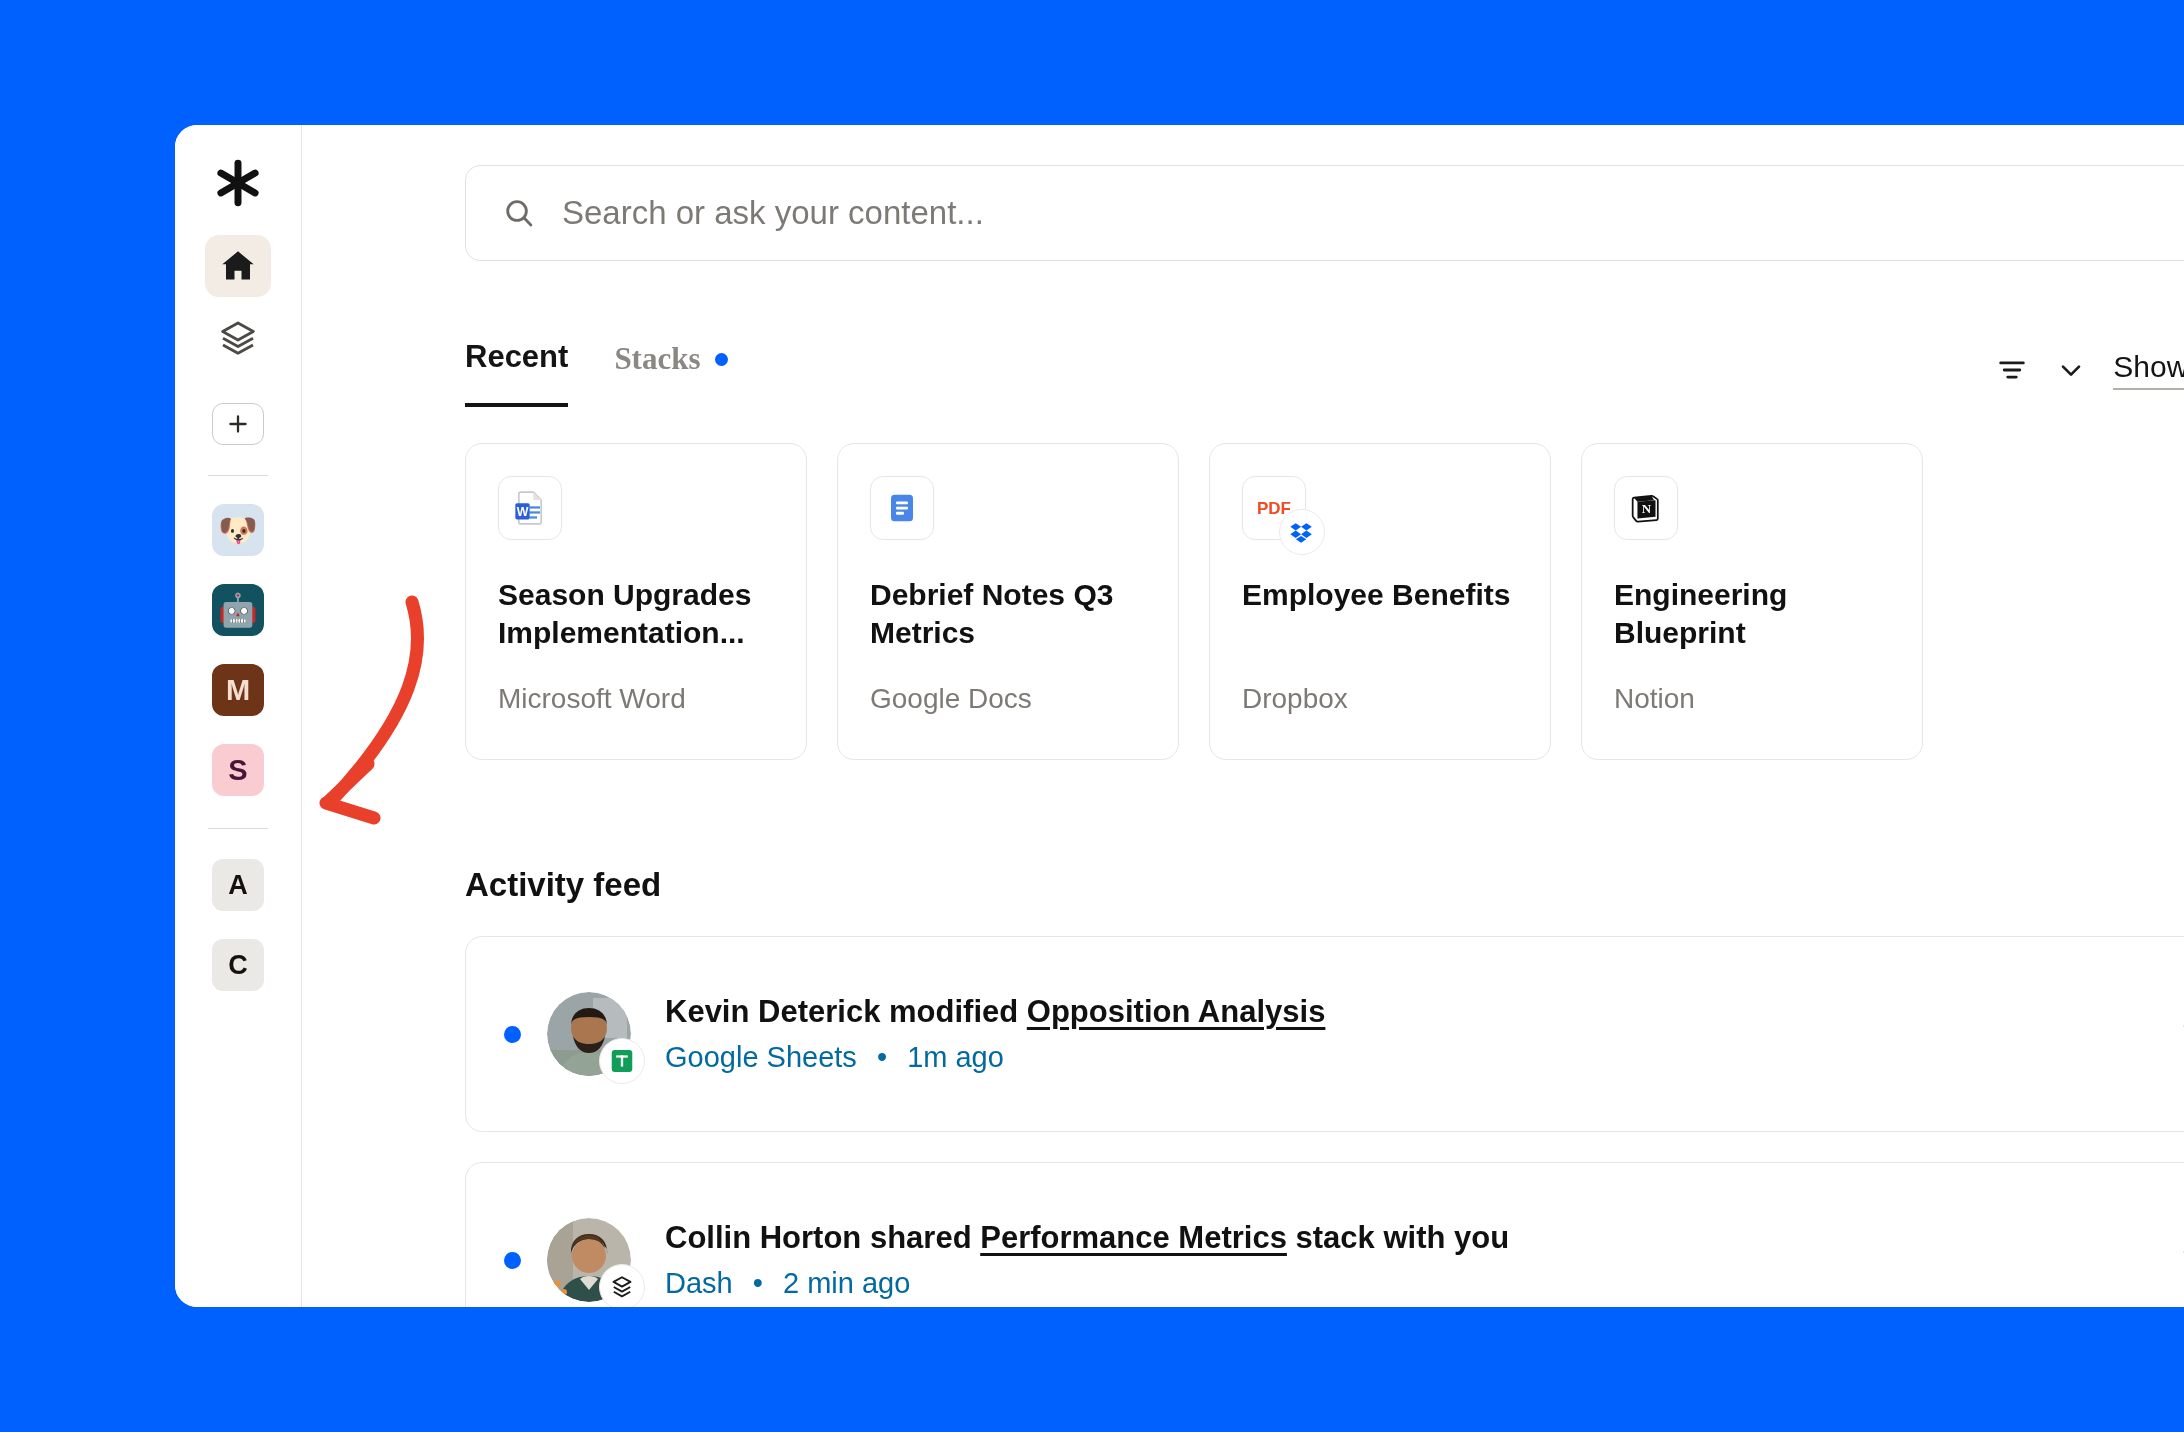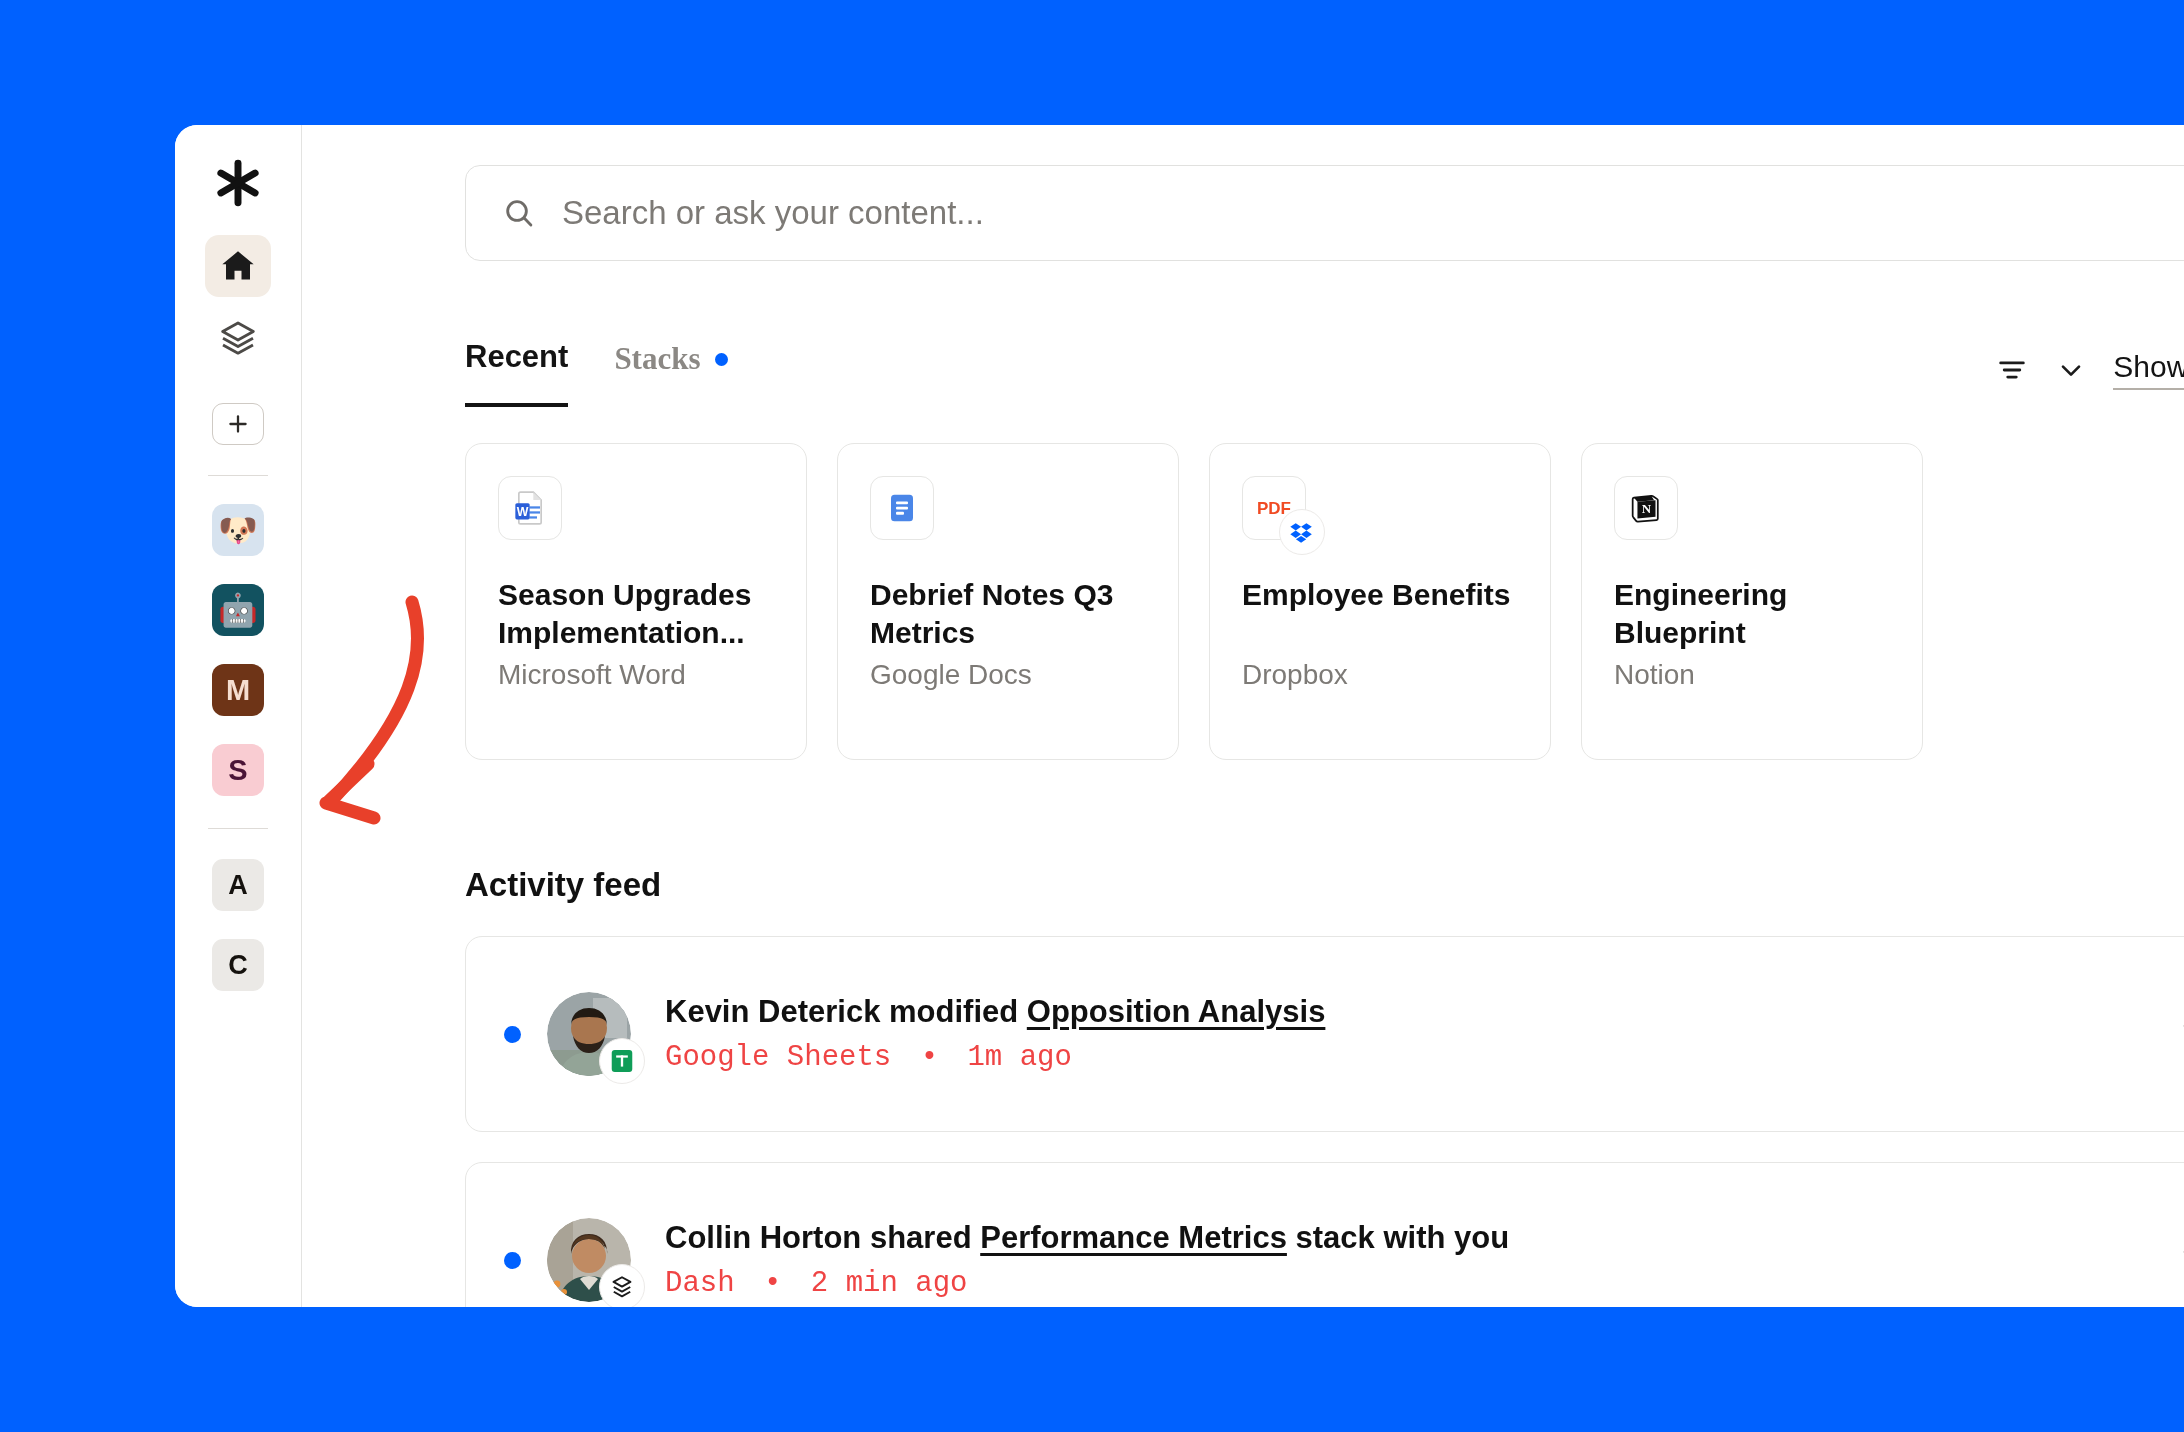--- a/index.html
+++ b/index.html
@@ -184,21 +184,21 @@
   }
   .card-title {
     margin-top: 36px;
     font-size: 30px;
     font-weight: 700;
     color: #111;
     line-height: 1.28;
   }
   .card-source {
     position: absolute;
-    left: 32px; bottom: 68px;
+    left: 32px; bottom: 44px;
     font-size: 28px;
     color: #7d7a76;
   }
 
   
   .activity-head {
     margin-top: 106px;
     display: flex; align-items: center;
     width: 1800px;
   }
@@ -233,21 +233,21 @@
     display: flex; align-items: center; justify-content: center;
   }
   .feed-text { margin-left: 34px; min-width: 0; }
   .feed-line1 {
     font-size: 31px; font-weight: 700; color: #111;
     white-space: nowrap;
   }
   .feed-line1 .link { text-decoration: underline; text-underline-offset: 5px; }
   .feed-line2 {
     margin-top: 11px;
-    font-size: 29px; color: #ef4444; font-family: Liberation Mono, monospace;
+    font-size: 29px; color: #0369a1;
   }
   .dotsep { margin: 0 12px; }
   .feed-ai { margin-left: auto; cursor: pointer; }
 
   
   .red-arrow {
     position: absolute;
     left: 272px; top: 582px;
     width: 240px; height: 270px;
     pointer-events: none;

